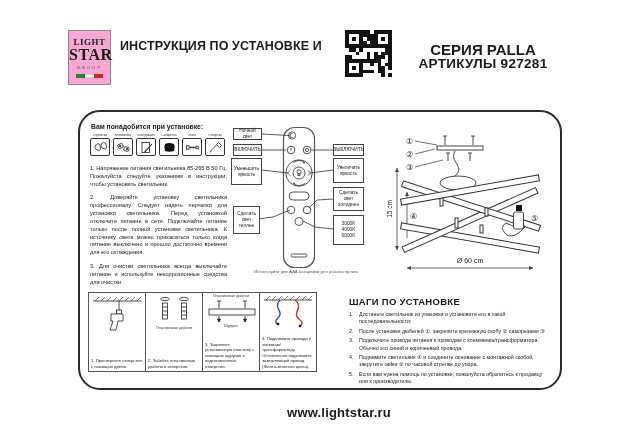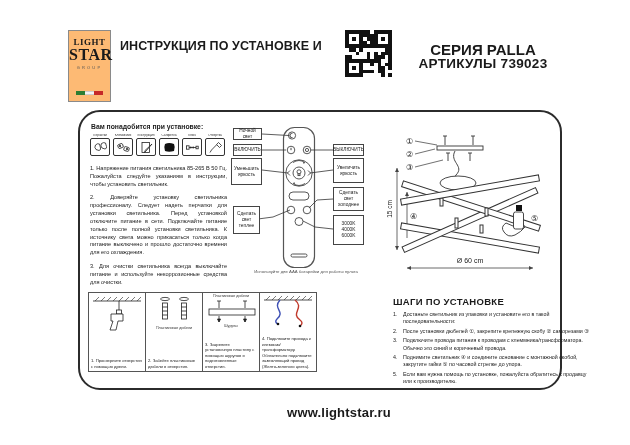--- a/index.html
+++ b/index.html
@@ -1,22 +1,22 @@
 <!DOCTYPE html>
 <html><head>
 <meta charset="utf-8">
 <style>
   html,body{margin:0;padding:0;background:#fff;}
   .page{position:relative;width:630px;height:445px;background:#fff;overflow:hidden;
         font-family:"Liberation Sans",sans-serif;color:#1a1a1a;}
   [data-interactable]{box-sizing:border-box;}
 
   
-  .logo-box{position:absolute;left:68px;top:30px;width:43px;height:72px;border:1px solid #8a8a8a;
-            background:#fdba74;text-align:center;font-family:"Liberation Serif",serif;}
+  .logo-box{position:absolute;left:68px;top:30px;width:43px;height:55px;border:1px solid #8a8a8a;
+            background:#f9a8d4;text-align:center;font-family:"Liberation Serif",serif;}
   .logo-light{font-size:9px;font-weight:bold;letter-spacing:.5px;margin-top:7px;line-height:1;}
   .logo-star{font-size:16px;font-weight:bold;letter-spacing:.5px;line-height:1.05;}
   .logo-group{font-size:4px;letter-spacing:2.2px;margin-top:1px;font-family:"Liberation Sans",sans-serif;color:#555;}
   .logo-flag{position:absolute;left:7px;right:7px;bottom:6px;height:4px;display:flex;}
   .logo-flag span{flex:1;}
   .logo-flag .g{background:#2e7d32;}
   .logo-flag .w{background:#f2f2f2;border-top:1px solid #ccc;border-bottom:1px solid #ccc;}
   .logo-flag .r{background:#c62828;}
 
   .doc-title{position:absolute;left:120px;top:39px;width:215px;font-size:12.5px;font-weight:bold;
@@ -56,21 +56,21 @@
   svg text{font-family:"Liberation Sans",sans-serif;fill:#222;}
 
   
   .steps-strip{position:absolute;left:88px;top:292px;display:flex;}
   .step-cell{width:58px;height:80px;border:1px solid #555;margin-right:-1px;padding:2px 2px;
              background:#fff;display:flex;flex-direction:column;align-items:center;}
   .step-cell .mini-label{font-size:3.6px;color:#333;text-align:center;line-height:1.1;}
   .step-caption{font-size:4.2px;line-height:1.3;text-align:left;width:100%;margin-top:auto;color:#222;}
 
   
-  .install{position:absolute;left:349px;top:296px;width:202px;margin-left:44px;}
+  .install{position:absolute;left:349px;top:296px;width:202px;}
   .install-title{font-size:9.5px;font-weight:bold;letter-spacing:.3px;margin-bottom:4px;}
   .install-step{display:flex;margin-bottom:2.5px;}
   .install-num{width:10px;flex:none;font-size:5.3px;line-height:1.35;}
   .install-text{font-size:5.3px;line-height:1.35;}
 
   .footer-url{position:absolute;left:0;top:405px;width:630px;text-align:center;
               font-size:13px;font-weight:bold;letter-spacing:.2px;padding-left:48px;}
 </style>
 </head>
 <body>
@@ -258,21 +258,21 @@
       <i></i>
       <i></i>
       <i></i>
       <i></i>
       <i class="b"></i>
       <i></i>
       <i class="b"></i>
     </div>
 
   <div class="series" data-interactable="false">СЕРИЯ PALLA</div>
-  <div class="articles" data-interactable="false">АРТИКУЛЫ 739023</div>
+  <div class="articles" data-interactable="false">АРТИКУЛЫ 927281</div>
 
   <div class="panel" data-interactable="false"></div>
 
   <div class="tools-title" data-interactable="false">Вам понадобится при установке:</div>
   <div class="tools-row" data-interactable="false">
     <div class="tool" data-interactable="false">
       <div class="tool-label" data-interactable="false">Перчатки</div>
       <div class="tool-box" data-interactable="false">
         <svg width="15" height="13" viewBox="0 0 15 13">
             <g fill="#fff" stroke="#222" stroke-width=".8">

